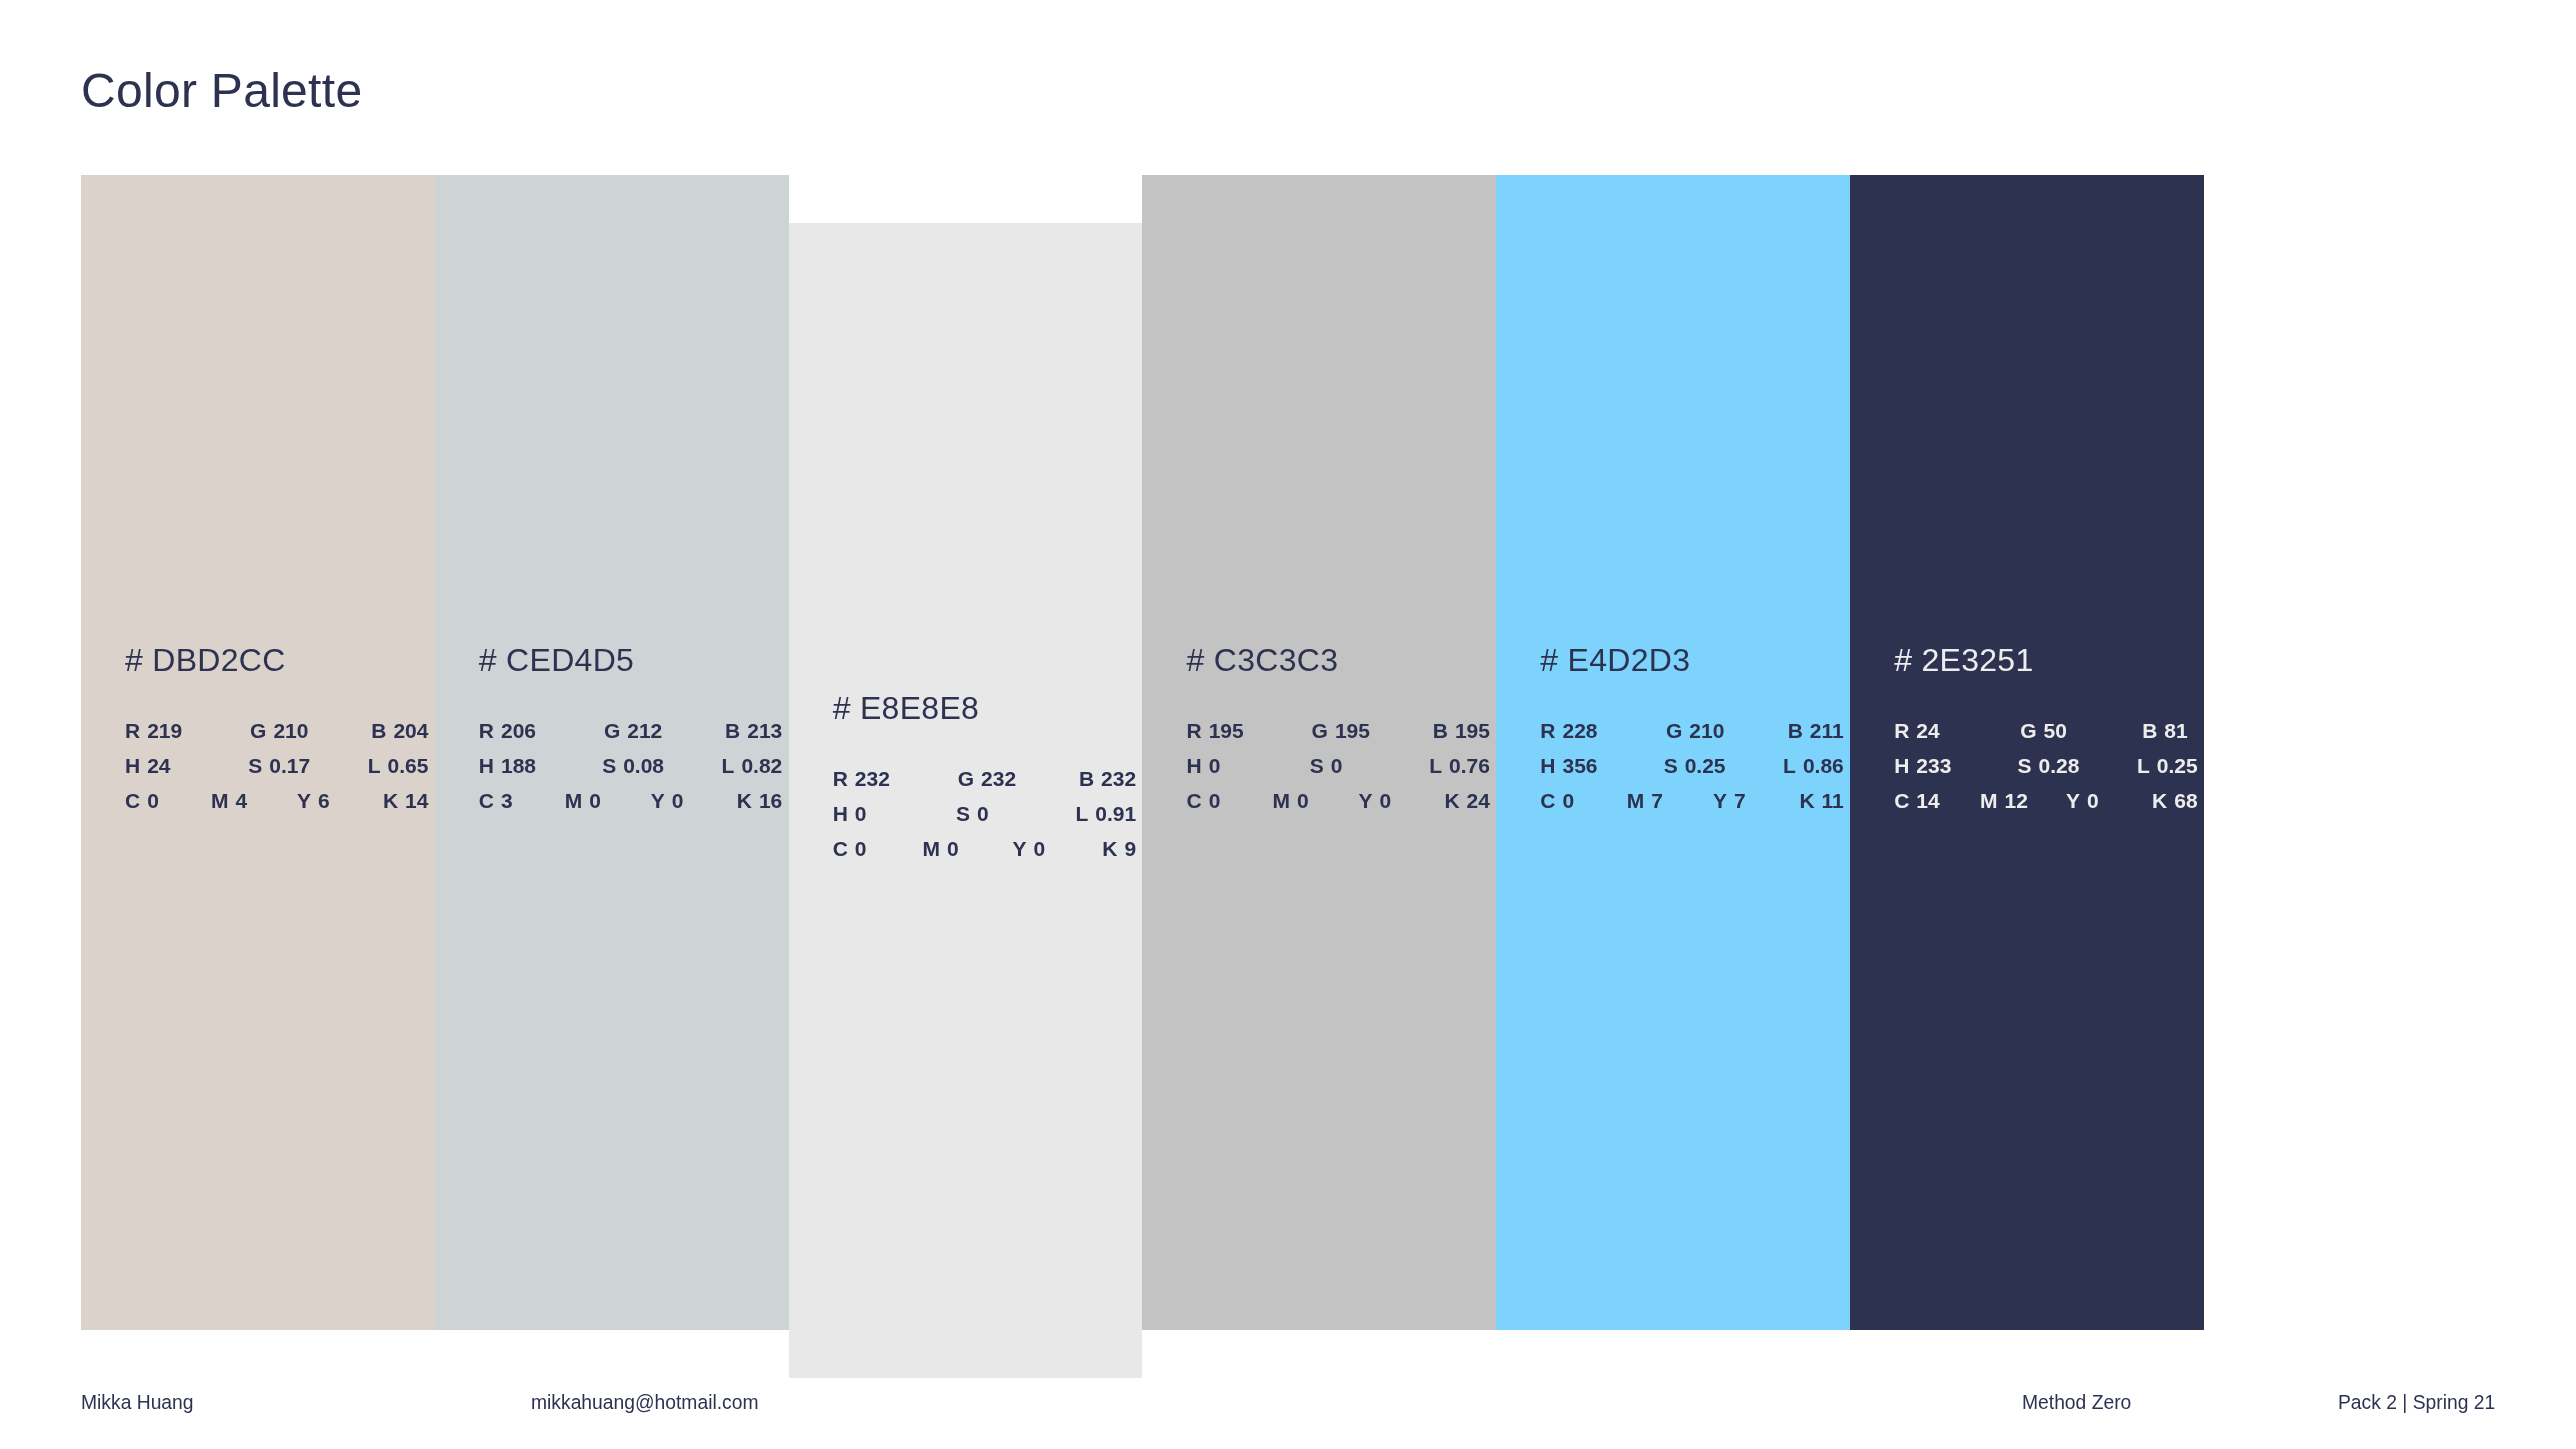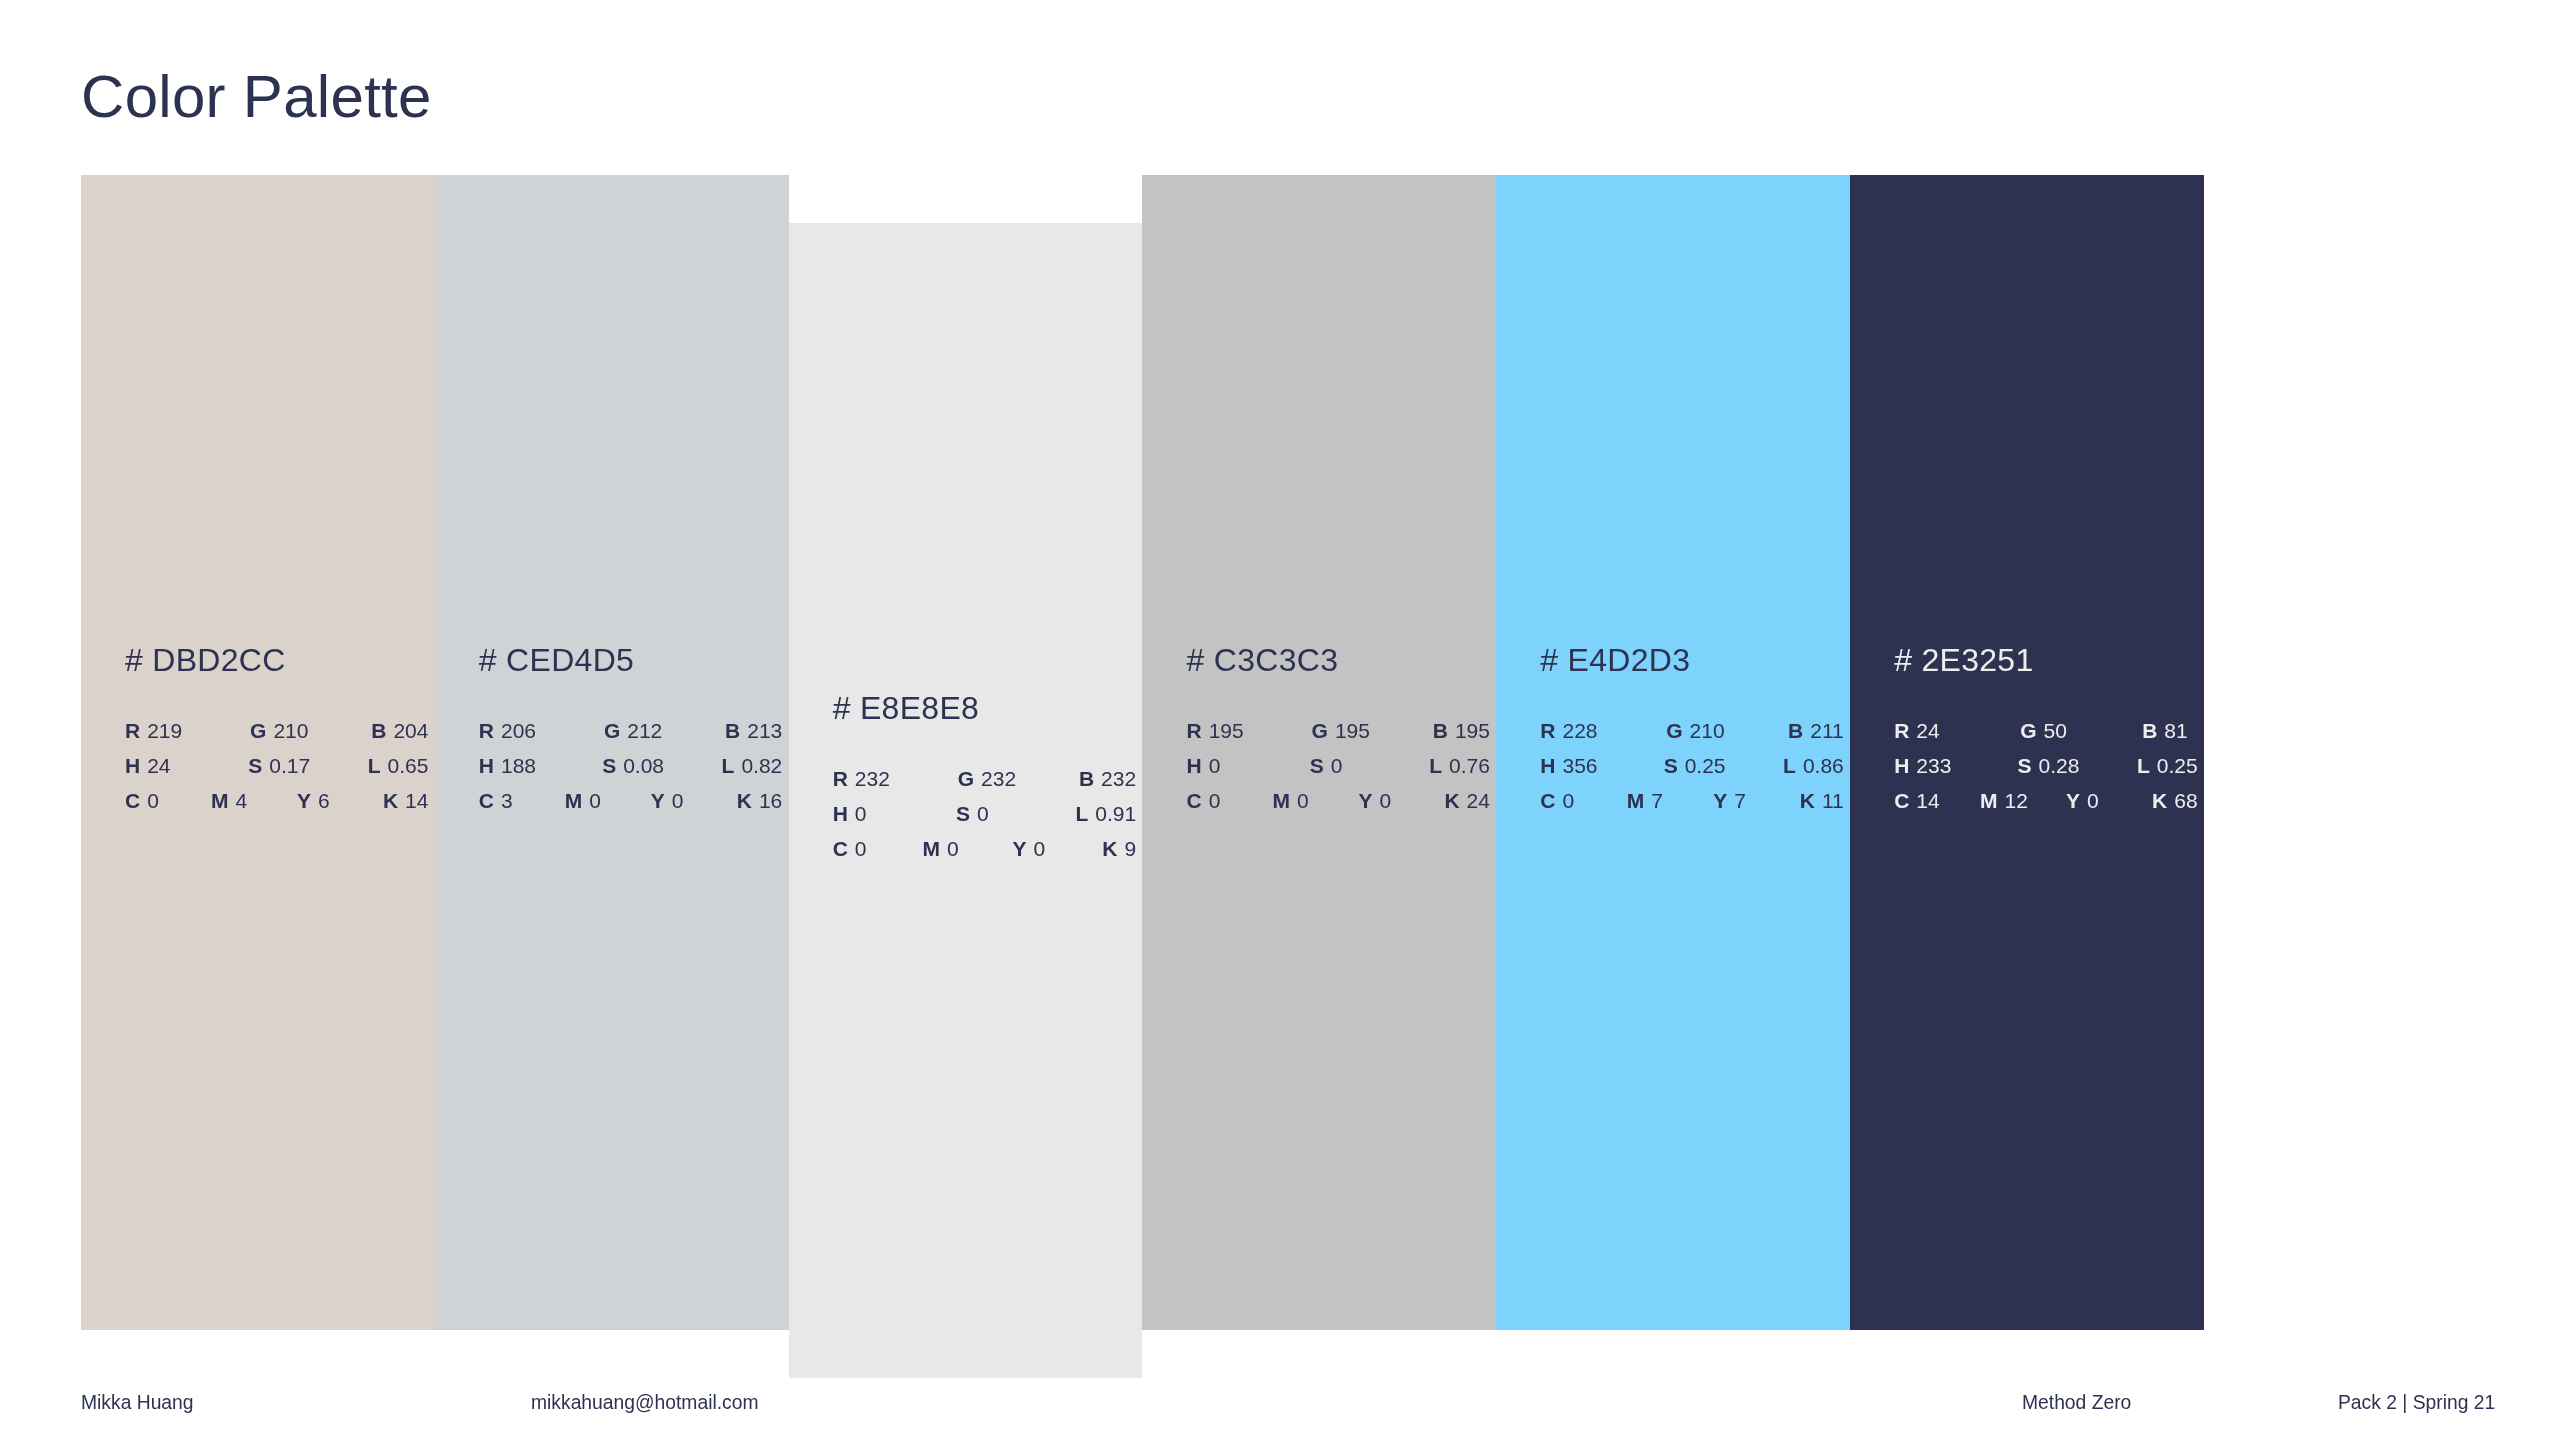--- a/index.html
+++ b/index.html
@@ -14,21 +14,21 @@
     font-family: "Liberation Sans", sans-serif;
     -webkit-font-smoothing: antialiased;
     overflow: hidden;
   }
 
   
   #page-title {
     position: absolute;
     left: 81px;
     top: 67px;
-    font-size: 60px;
+    font-size: 48px;
     font-weight: 400;
     letter-spacing: 0.3px;
     color: #2E3251;
     line-height: 1.0;
     white-space: nowrap;
     text-align: right;
   }
 
   
   #palette {
@@ -71,21 +71,21 @@
     display: flex;
     align-items: baseline;
     font-size: 21px;
     line-height: 1;
   }
   .cell .k {
     font-weight: 700;
     margin-right: 7px;
   }
   .cell .v {
-    font-weight: 400;
+    font-weight: 700;
   }
   
   .c1 { width: 126px; }
   .c2 { width: 122px; }
   .c3 { width: auto; }
 
   
   #footer {
     position: absolute;
     left: 0;

